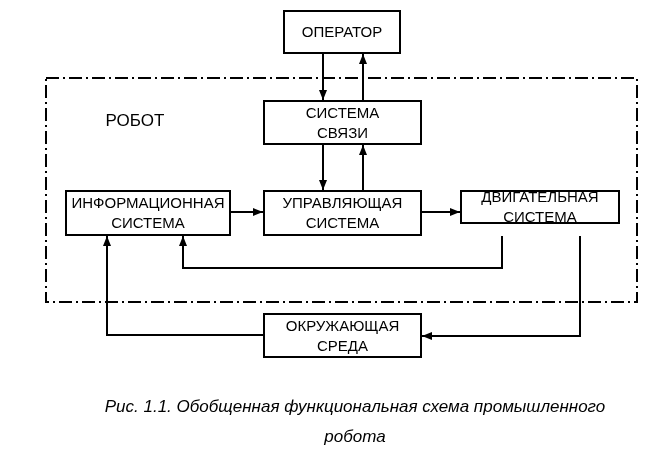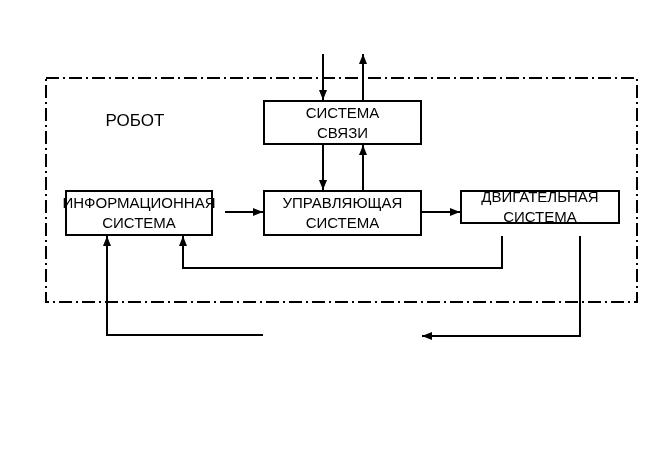--- a/index.html
+++ b/index.html
@@ -28,21 +28,21 @@
     align-items: center;
     justify-content: center;
     text-align: center;
     font-size: 15px;
     line-height: 20px;
     color: #000000;
     white-space: pre-line;
   }
   .node-operator { left: 283px; top: 10px;  width: 118px; height: 44px; }
   .node-comm     { left: 263px; top: 100px; width: 159px; height: 45px; }
-  .node-info     { left: 65px;  top: 190px; width: 148px; height: 46px; }
+  .node-info     { left: 65px;  top: 190px; width: 166px; height: 46px; }
   .node-control  { left: 263px; top: 190px; width: 159px; height: 46px; }
   .node-motor    { left: 460px; top: 190px; width: 160px; height: 34px; }
   .node-env      { left: 263px; top: 313px; width: 159px; height: 45px; }
   .boundary-label {
     position: absolute;
     left: 95px; top: 112px;
     width: 80px;
     text-align: center;
     font-size: 17px;
     line-height: 18px;
@@ -88,28 +88,33 @@
 
     <polyline points="502,236 502,268 183,268 183,236" fill="none" stroke="#000000" stroke-width="2" marker-end="url(#arrow)"></polyline>
 
     <polyline points="580,236 580,336 422,336" fill="none" stroke="#000000" stroke-width="2" marker-end="url(#arrow)"></polyline>
 
     <polyline points="263,335 107,335 107,236" fill="none" stroke="#000000" stroke-width="2" marker-end="url(#arrow)"></polyline>
   </svg>
 
   <div class="boundary-label">РОБОТ</div>
 
+  <div class="node node-operator">ОПЕРАТОР</div>
 
   <div class="node node-comm">СИСТЕМА
 СВЯЗИ</div>
 
   <div class="node node-info">ИНФОРМАЦИОННАЯ
 СИСТЕМА</div>
 
   <div class="node node-control">УПРАВЛЯЮЩАЯ
 СИСТЕМА</div>
 
   <div class="node node-motor">ДВИГАТЕЛЬНАЯ
 СИСТЕМА</div>
 
+  <div class="node node-env">ОКРУЖАЮЩАЯ
+СРЕДА</div>
 
+  <div class="caption">Рис. 1.1. Обобщенная функциональная схема промышленного
+робота</div>
 
 </div>
 
 </body></html>

